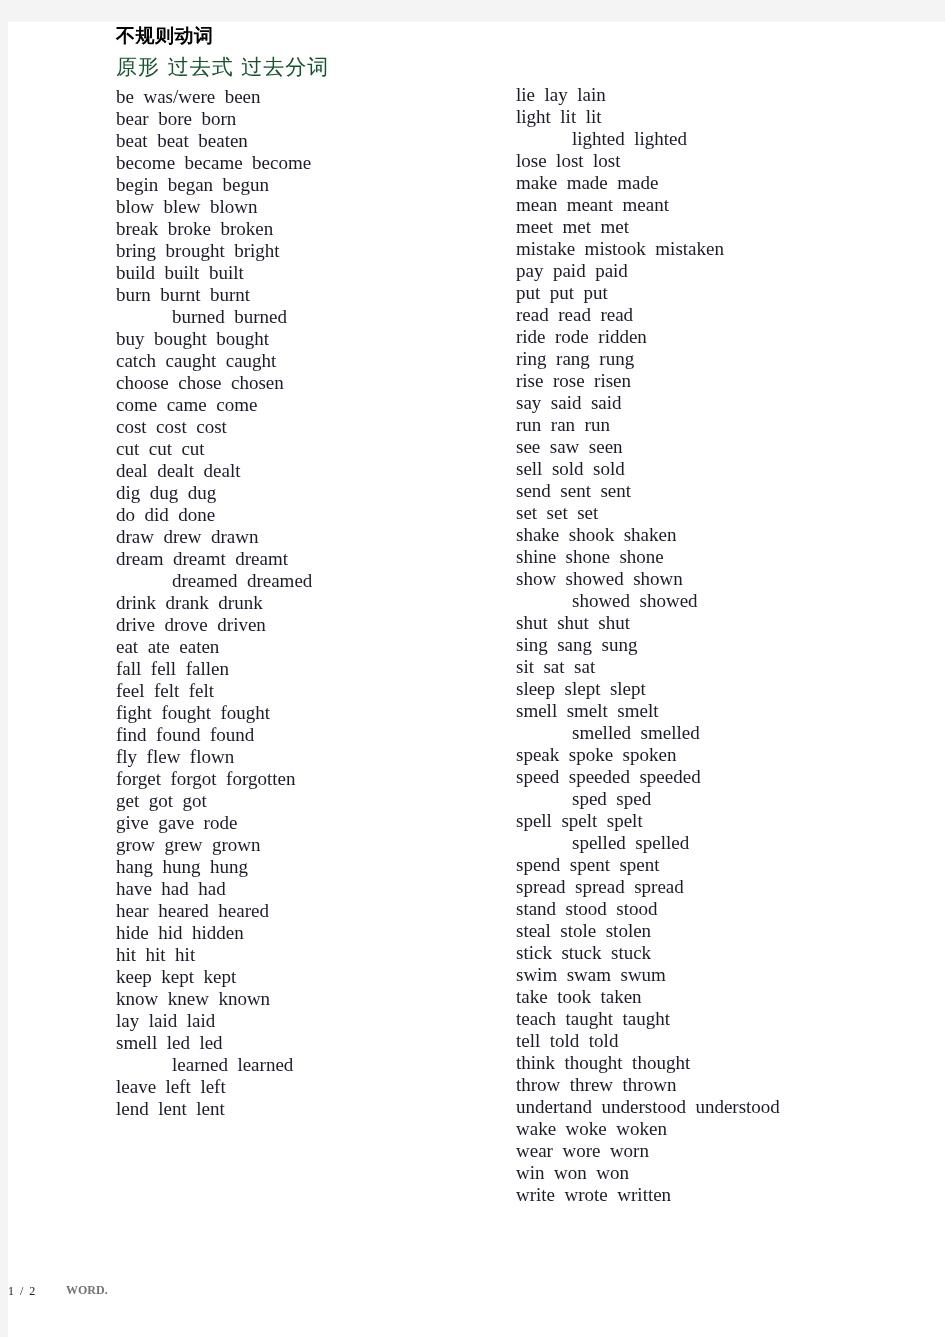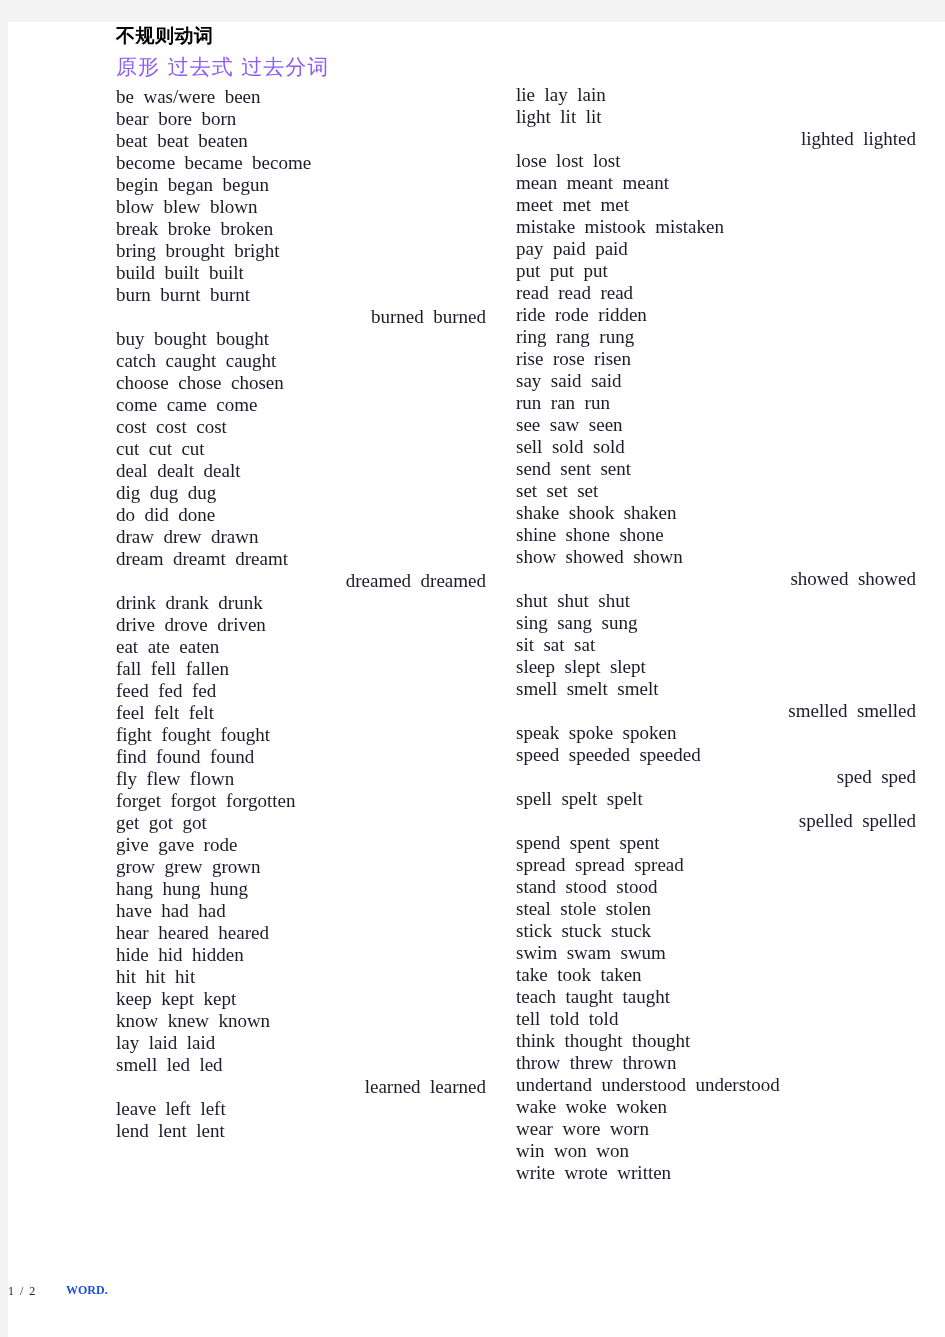--- a/index.html
+++ b/index.html
@@ -47,35 +47,34 @@
     font-size: 19px;
     color: #000000;
     line-height: 26px;
     margin: 0 0 4px 0;
     letter-spacing: 0.5px;
   }
   .doc-subtitle {
     font-family: "DejaVu Sans", "Liberation Sans", sans-serif;
     font-weight: normal;
     font-size: 21px;
-    color: #8b5cf6;
+    color: #14532d;
     line-height: 30px;
     margin: 0 0 4px 0;
     letter-spacing: 1px;
   }
   .verb-line {
     font-size: 19px;
     line-height: 22px;
     color: #1b1b2b;
     white-space: pre;
     margin: 0;
   }
   .verb-line.alt {
     padding-left: 56px;
-    text-align: right;
   }
   .spacer-top {
     height: 62px;
   }
   #footer {
     position: absolute;
     left: 0;
     bottom: 36px;
     width: 937px;
     text-align: left;
@@ -94,21 +93,21 @@
     letter-spacing: 1.5px;
   }
   .footer-watermark {
     position: absolute;
     left: 26px;
     top: -1px;
     z-index: 1;
     font-family: "Liberation Serif", "DejaVu Serif", serif;
     font-size: 12px;
     font-weight: bold;
-    color: #1d4ed8;
+    color: #737373;
     letter-spacing: 0px;
     white-space: nowrap;
     padding-left: 32px;
   }
 </style>
 </head>
 <body>
 
 <div id="page">
 
@@ -138,21 +137,20 @@
           <div class="verb-line">deal  dealt  dealt</div>
           <div class="verb-line">dig  dug  dug</div>
           <div class="verb-line">do  did  done</div>
           <div class="verb-line">draw  drew  drawn</div>
           <div class="verb-line">dream  dreamt  dreamt</div>
           <div class="verb-line alt">dreamed  dreamed</div>
           <div class="verb-line">drink  drank  drunk</div>
           <div class="verb-line">drive  drove  driven</div>
           <div class="verb-line">eat  ate  eaten</div>
           <div class="verb-line">fall  fell  fallen</div>
-          <div class="verb-line">feed  fed  fed</div>
           <div class="verb-line">feel  felt  felt</div>
           <div class="verb-line">fight  fought  fought</div>
           <div class="verb-line">find  found  found</div>
           <div class="verb-line">fly  flew  flown</div>
           <div class="verb-line">forget  forgot  forgotten</div>
           <div class="verb-line">get  got  got</div>
           <div class="verb-line">give  gave  rode</div>
           <div class="verb-line">grow  grew  grown</div>
           <div class="verb-line">hang  hung  hung</div>
           <div class="verb-line">have  had  had</div>
@@ -169,20 +167,21 @@
         </div>
     </div>
 
     <div class="column" id="col-right">
       <div class="spacer-top"></div>
       <div id="right-lines">
           <div class="verb-line">lie  lay  lain</div>
           <div class="verb-line">light  lit  lit</div>
           <div class="verb-line alt">lighted  lighted</div>
           <div class="verb-line">lose  lost  lost</div>
+          <div class="verb-line">make  made  made</div>
           <div class="verb-line">mean  meant  meant</div>
           <div class="verb-line">meet  met  met</div>
           <div class="verb-line">mistake  mistook  mistaken</div>
           <div class="verb-line">pay  paid  paid</div>
           <div class="verb-line">put  put  put</div>
           <div class="verb-line">read  read  read</div>
           <div class="verb-line">ride  rode  ridden</div>
           <div class="verb-line">ring  rang  rung</div>
           <div class="verb-line">rise  rose  risen</div>
           <div class="verb-line">say  said  said</div>

